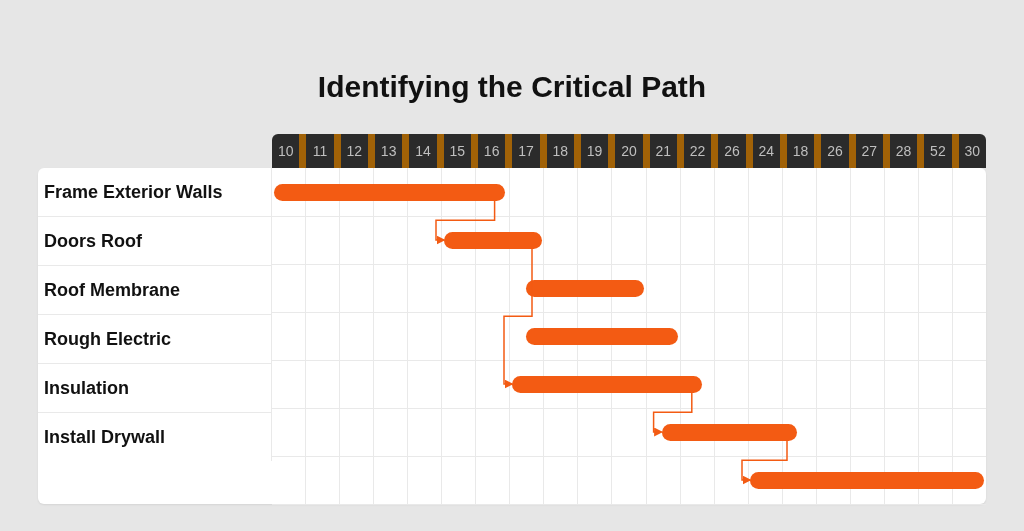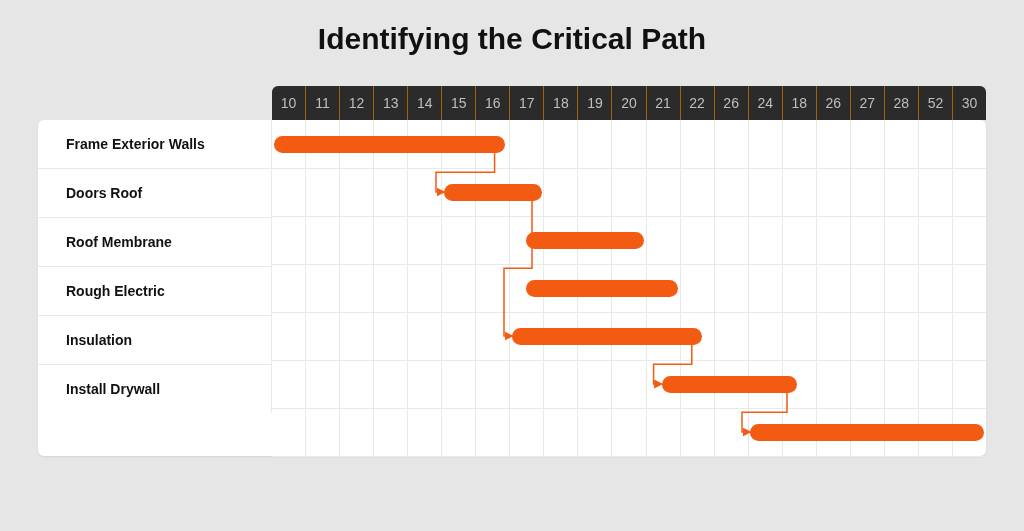--- a/index.html
+++ b/index.html
@@ -18,20 +18,21 @@
     background: var(--bg);
     font-family: -apple-system, BlinkMacSystemFont, "Segoe UI", Helvetica, Arial, sans-serif;
     color: var(--text);
   }
   .canvas {
     width: 1024px;
     height: 462px;
     position: relative;
     background: var(--bg);
     overflow: hidden;
+    margin-top: 48px;
   }
   .title {
     position: absolute;
     top: 22px;
     left: 0;
     right: 0;
     text-align: center;
     font-size: 30px;
     font-weight: 800;
   }
@@ -49,42 +50,42 @@
     overflow: hidden;
   }
   .timeline-cell {
     flex: 1 1 0;
     background: var(--header-dark);
     color: var(--header-text);
     font-size: 14px;
     display: flex;
     align-items: center;
     justify-content: center;
-    border-right: 1px solid #a16207;
+    border-right: 7px solid #a16207;
   }
   .timeline-cell:last-child { border-right: none; }
 
   .body {
     display: flex;
     background: var(--panel);
     border-radius: 6px;
     box-shadow: 0 1px 2px rgba(0,0,0,0.08);
     overflow: visible;
   }
 
   .labels {
     width: 234px;
     flex: 0 0 234px;
   }
   .label-row {
     height: 48px;
     display: flex;
     align-items: center;
-    padding-left: 28px;
-    font-size: 14px;
+    padding-left: 6px;
+    font-size: 18px;
     font-weight: 800;
     border-bottom: 1px solid var(--grid);
     border-right: 1px solid var(--grid);
   }
   .label-row:last-child { border-bottom: none; }
 
   .grid {
     flex: 1 1 auto;
     position: relative;
   }

